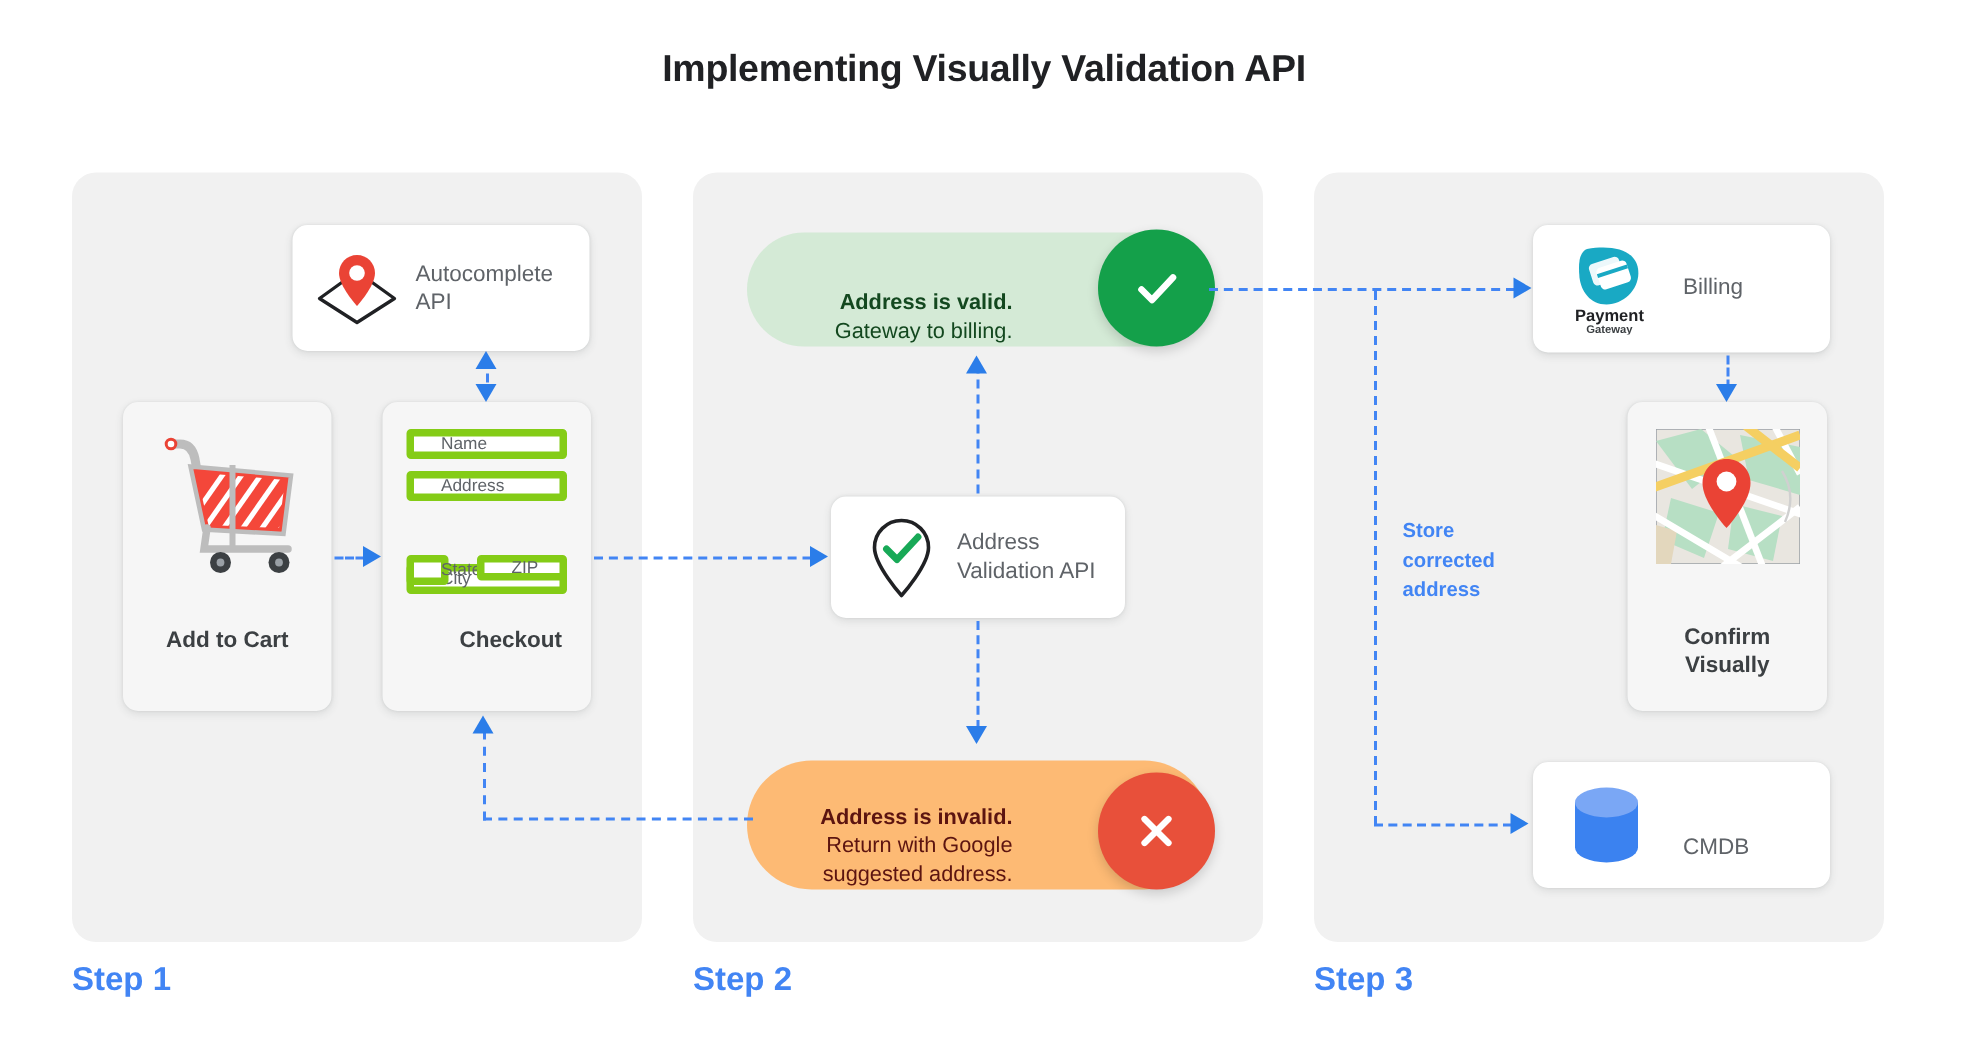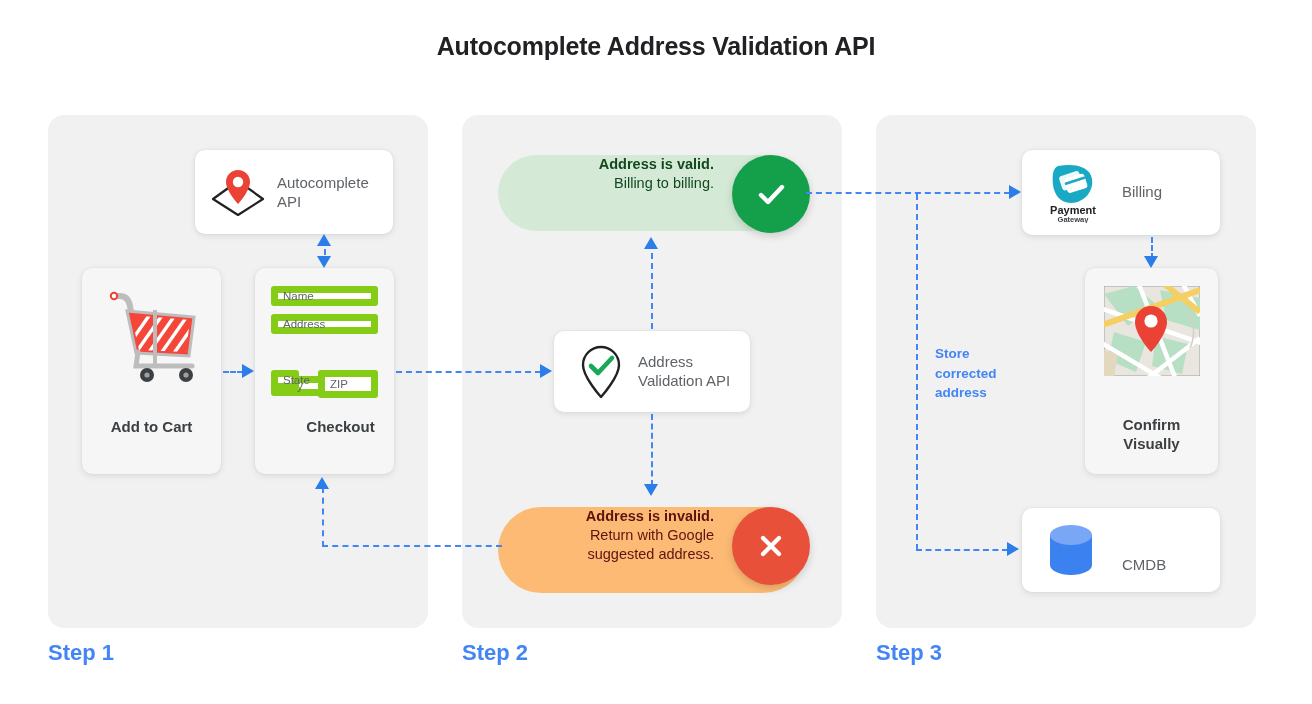--- a/index.html
+++ b/index.html
@@ -61,21 +61,22 @@
     text-align: center;
     line-height: 1.25;
   }
 
   
   .pill {
     position: absolute;
     border-radius: 70px;
     box-sizing: border-box;
     display: flex;
-    align-items: flex-start;
+    align-items: flex-end;
+    gap: 39px;
   }
   .pill.green { background: #d4ead6; }
   .pill.red { background: #fdba74; }
   .pill-text {
     flex: 1;
     text-align: right;
     padding-right: 18px;
     line-height: 1.3;
   }
   .pill-text .l1 { font-weight: bold; font-size: 14.5px; display:block; }
@@ -91,27 +92,27 @@
     margin-right: -4px;
     box-shadow: 0 3px 8px rgba(0,0,0,0.16);
   }
   .status-circle.green { background: #14a04a; }
   .status-circle.red   { background: #e8503a; }
 
   
   .field {
     position: absolute;
     background: #ffffff;
-    border: 7px solid #84cc16;
+    border: 5px solid #84cc16;
     border-radius: 3px;
     font-size: 11.5px;
     color: #5f6368;
     display: flex;
     align-items: center;
-    padding-left: 5px;
+    padding-left: 18px;
     box-sizing: border-box;
   }
 
   
   .dash-h, .dash-v {
     position: absolute;
   }
   .dash-h {
     height: 0;
     border-top: 2px dashed #4285f4;
@@ -148,21 +149,21 @@
   }
 
   
   .icon { position: absolute; }
 </style>
 </head>
 <body>
 
 <div id="stage">
 
-  <div class="page-title">Autocomplete Address Validation API</div>
+  <div class="page-title">Implementing Visually Validation API</div>
 
   <div class="panel" style="left:48px; top:115px; width:380px; height:513px;"></div>
   <div class="step-label" style="left:48px; top:640px;">Step 1</div>
 
   <div class="card" style="left:195px; top:150px; width:198px; height:84px;">
     <span class="icon" style="left:14px; top:14px; width:58px; height:56px;">
       <svg width="58" height="56" viewBox="0 0 58 56">
         <polygon points="29,17 54,35 29,51 4,35" fill="#ffffff" stroke="#202124" stroke-width="2.2" stroke-linejoin="round"></polygon>
         <path d="M29 6 C22.4 6 17 11.4 17 18 C17 27 29 40 29 40 C29 40 41 27 41 18 C41 11.4 35.6 6 29 6 Z" fill="#ea4335"></path>
         <circle cx="29" cy="18" r="5.2" fill="#ffffff"></circle>
@@ -209,41 +210,41 @@
       </svg>
     </span>
     <div class="card-title-strong" style="position:absolute; left:0; right:0; top:150px;">Add to Cart</div>
   </div>
 
   <div class="card soft" style="left:255px; top:268px; width:139px; height:206px;">
     <div class="field" style="left:16px; top:18px; width:107px; height:20px;">Name</div>
     <div class="field" style="left:16px; top:46px; width:107px; height:20px;">Address</div>
     <div class="field" style="left:16px; top:74px; width:107px; height:20px;margin-top:34px;">City</div>
     <div class="field" style="left:16px; top:102px; width:28px; height:20px;">State</div>
-    <div class="field" style="left:63px; top:102px; width:60px; height:28px;">ZIP</div>
+    <div class="field" style="left:63px; top:102px; width:60px; height:17px;">ZIP</div>
     <div class="card-title-strong" style="position:absolute; left:0; right:0; top:150px;padding-left:32px;">Checkout</div>
   </div>
 
   <div class="dash-v" style="left:324px; top:240px; height:24px;"></div>
   <div class="arrow up" style="left:317px; top:234px;"></div>
   <div class="arrow down" style="left:317px; top:256px;"></div>
 
   <div class="dash-h" style="left:223px; top:371px; width:20px;"></div>
   <div class="arrow right" style="left:242px; top:364px;"></div>
 
   <div class="panel" style="left:462px; top:115px; width:380px; height:513px;"></div>
   <div class="step-label" style="left:462px; top:640px;">Step 2</div>
 
   <div class="dash-h" style="left:396px; top:371px; width:145px;"></div>
   <div class="arrow right" style="left:540px; top:364px;"></div>
 
   <div class="pill green" style="left:498px; top:155px; width:308px; height:76px;">
     <div class="pill-text">
       <span class="l1">Address is valid.</span>
-      <span class="l2">Billing to billing.</span>
+      <span class="l2">Gateway to billing.</span>
     </div>
     <div class="status-circle green">
       <svg width="40" height="40" viewBox="0 0 40 40">
         <polyline points="10,21 17,28 31,13" fill="none" stroke="#ffffff" stroke-width="4.4" stroke-linecap="round" stroke-linejoin="round"></polyline>
       </svg>
     </div>
   </div>
 
   <div class="card" style="left:554px; top:331px; width:196px; height:81px;">
     <span class="icon" style="left:18px; top:11px; width:58px; height:60px;">

